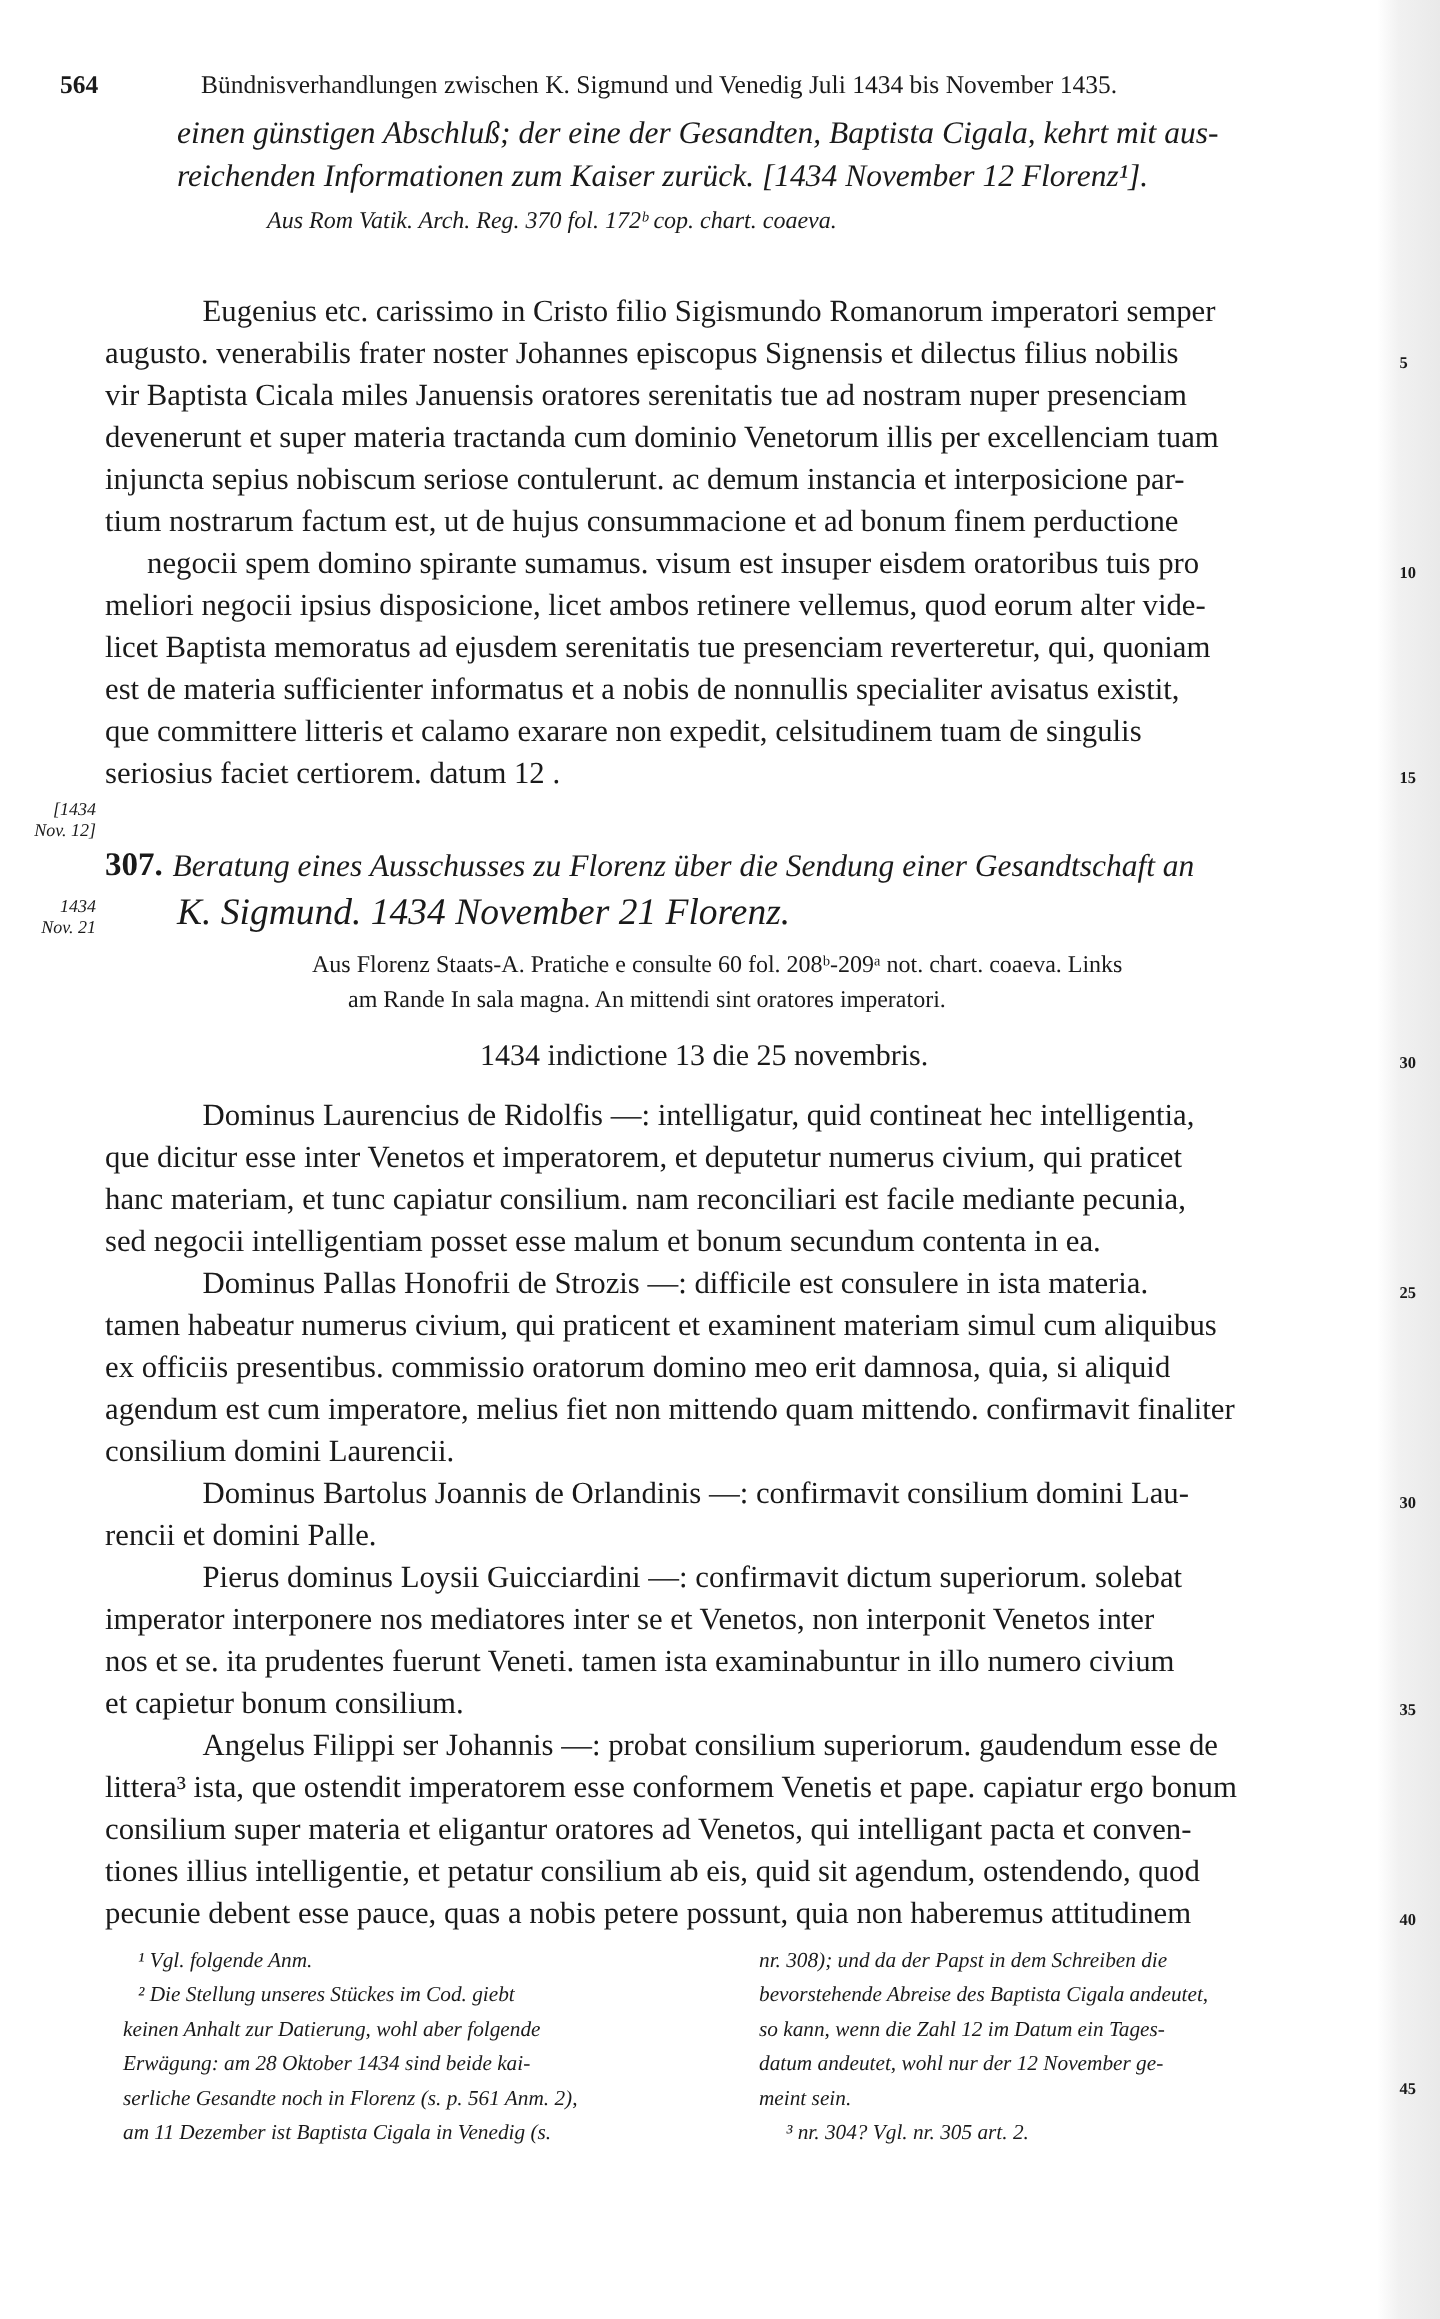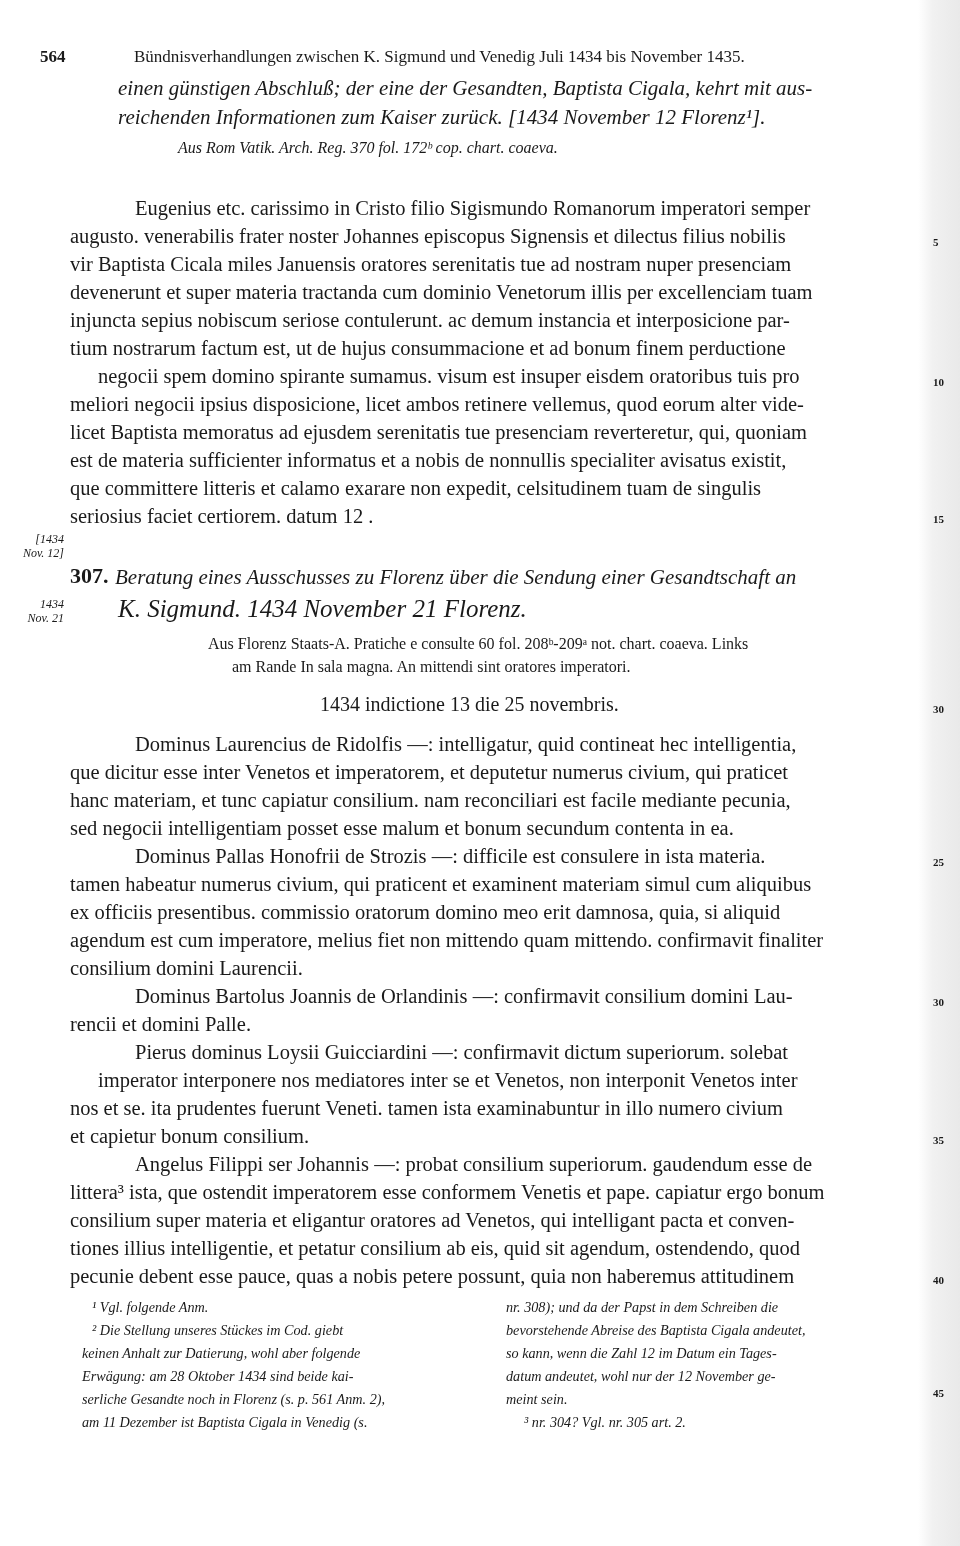--- a/index.html
+++ b/index.html
@@ -64,21 +64,21 @@
   <div class="ln body" style="top:790px;">hanc materiam, et tunc capiatur consilium.  nam reconciliari est facile mediante pecunia,</div>
   <div class="ln body" style="top:818px;">sed negocii intelligentiam posset esse malum et bonum secundum contenta in ea.</div>
   <div class="ln body" style="top:846px;left:135px;">Dominus Pallas Honofrii de Strozis —: difficile est consulere in ista materia.</div>
   <div class="ln body" style="top:874px;">tamen habeatur numerus civium, qui praticent et examinent materiam simul cum aliquibus</div>
   <div class="ln body" style="top:902px;">ex officiis presentibus.  commissio oratorum domino meo erit damnosa, quia, si aliquid</div>
   <div class="ln body" style="top:930px;">agendum est cum imperatore, melius fiet non mittendo quam mittendo.  confirmavit finaliter</div>
   <div class="ln body" style="top:958px;">consilium domini Laurencii.</div>
   <div class="ln body" style="top:986px;left:135px;">Dominus Bartolus Joannis de Orlandinis —: confirmavit consilium domini Lau-</div>
   <div class="ln body" style="top:1014px;">rencii et domini Palle.</div>
   <div class="ln body" style="top:1042px;left:135px;">Pierus dominus Loysii Guicciardini —: confirmavit dictum superiorum.  solebat</div>
-  <div class="ln body" style="top:1070px;margin-left:28px;">imperator interponere nos mediatores inter se et Venetos, non interponit Venetos inter</div>
+  <div class="ln body" style="top:1070px;">imperator interponere nos mediatores inter se et Venetos, non interponit Venetos inter</div>
   <div class="ln body" style="top:1098px;">nos et se.  ita prudentes fuerunt Veneti.  tamen ista examinabuntur in illo numero civium</div>
   <div class="ln body" style="top:1126px;">et capietur bonum consilium.</div>
   <div class="ln body" style="top:1154px;left:135px;">Angelus Filippi ser Johannis —: probat consilium superiorum.  gaudendum esse de</div>
   <div class="ln body" style="top:1182px;">littera³ ista, que ostendit imperatorem esse conformem Venetis et pape.  capiatur ergo bonum</div>
   <div class="ln body" style="top:1210px;">consilium super materia et eligantur oratores ad Venetos, qui intelligant pacta et conven-</div>
   <div class="ln body" style="top:1238px;">tiones illius intelligentie, et petatur consilium ab eis, quid sit agendum, ostendendo, quod</div>
   <div class="ln body" style="top:1266px;">pecunie debent esse pauce, quas a nobis petere possunt, quia non haberemus attitudinem</div>
 </div>
 
 <div class="lnum" style="top:236px;">5</div>

